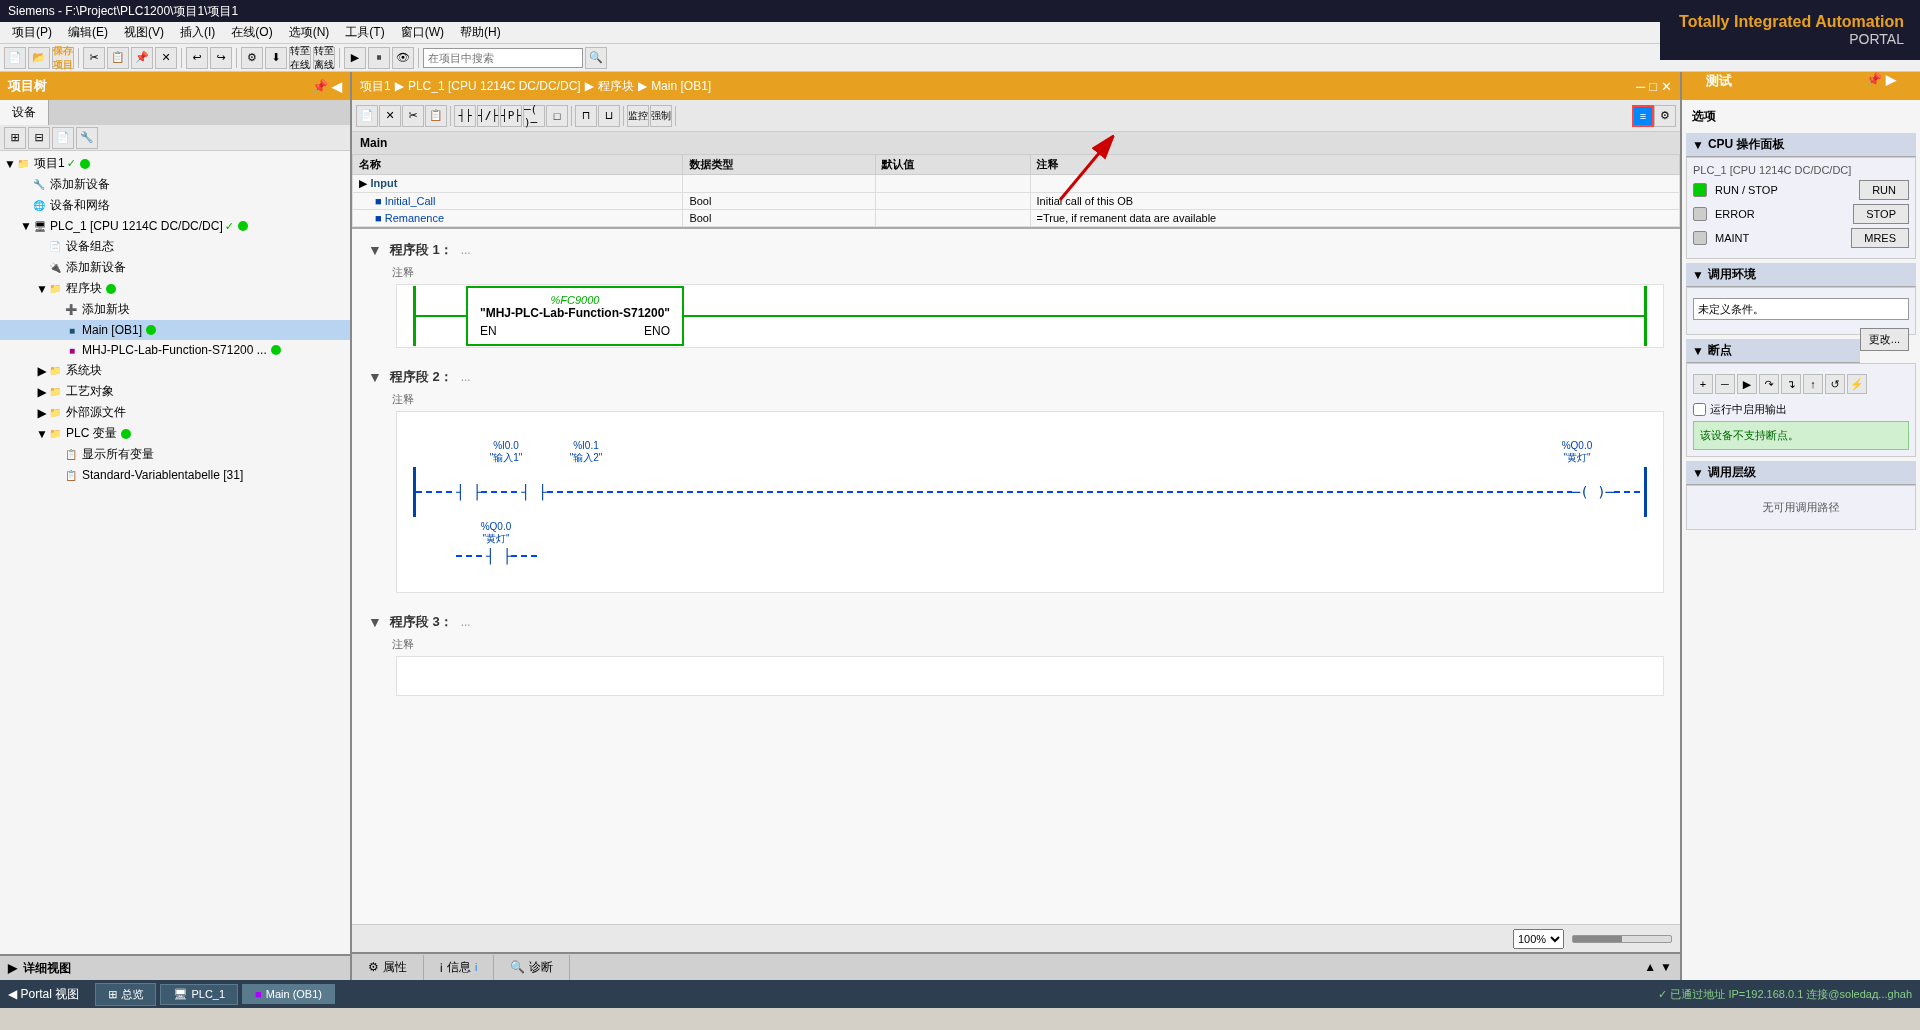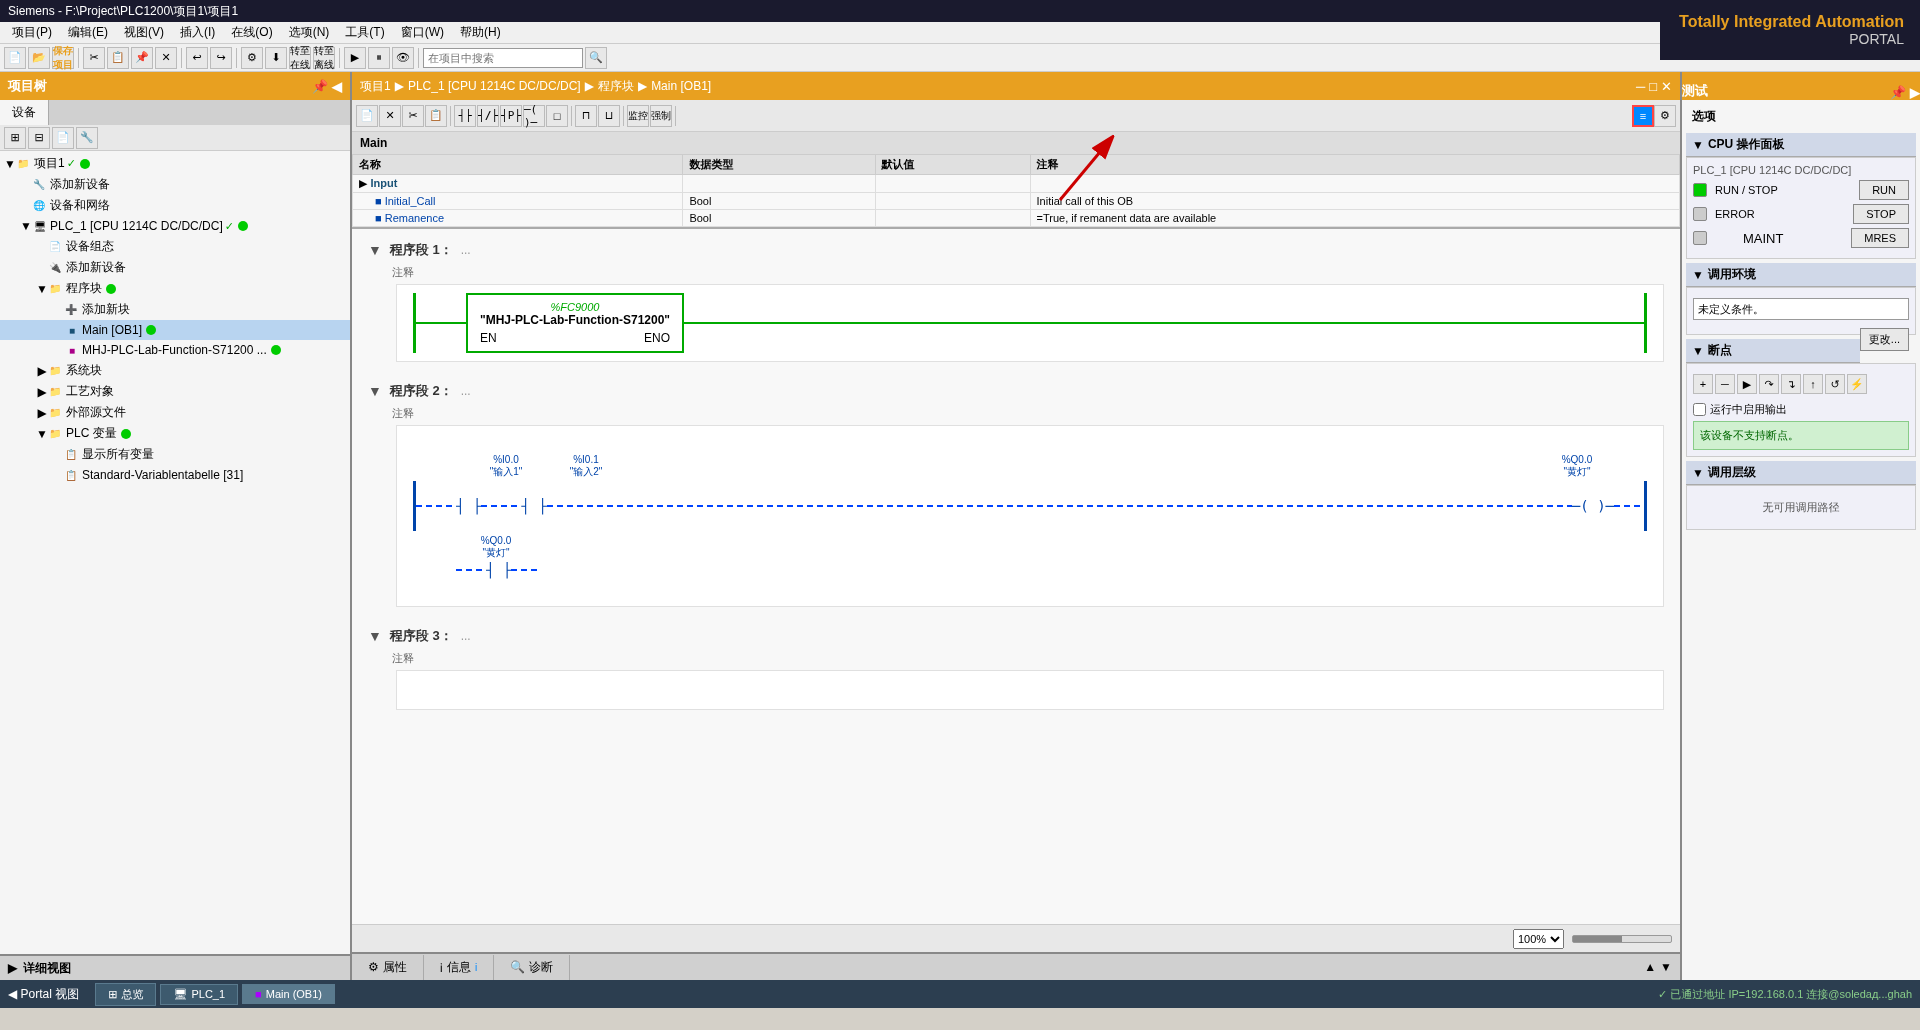--- a/index.html
+++ b/index.html
@@ -57,21 +57,21 @@
     .seg-comment { color: #666; font-size: 11px; padding: 2px 0 4px 24px; }
     .lad-rung { background: #fff; border: 1px solid #e0e0e0; padding: 12px 16px; margin-left: 24px; position: relative; }
 
     
     .fc-block { display: inline-block; border: 2px solid #00aa00; background: #fff; padding: 6px 12px; min-width: 160px; }
     .fc-title { font-size: 11px; color: #00aa00; text-align: center; font-style: italic; }
     .fc-name { font-size: 12px; color: #000; text-align: center; font-weight: bold; }
 
     
     #right-panel { width: 240px; background: #f5f5f5; border-left: 2px solid #888; display: flex; flex-direction: column; }
-    #right-header { background: #e8a020; color: #fff; height: 28px; display: flex; align-items: flex-end; padding: 0 0; font-weight: bold; font-size: 13px; justify-content: space-between; }
+    #right-header { background: #e8a020; color: #fff; height: 28px; display: flex; align-items: flex-start; padding: 0 24px; font-weight: bold; font-size: 13px; justify-content: space-between; }
     #right-content { flex: 1; overflow-y: auto; padding: 4px; }
     .section-header { display: flex; align-items: center; background: #d0d8e8; padding: 3px 6px; font-weight: bold; font-size: 12px; cursor: pointer; border-bottom: 1px solid #aaa; margin-top: 4px; }
     .section-header .arrow { margin-right: 4px; }
     .section-body { padding: 6px; background: #f0f0f8; border: 1px solid #ccc; margin-bottom: 4px; }
     .cpu-panel-label { font-size: 11px; color: #555; margin-bottom: 4px; }
     .status-row { display: flex; align-items: center; margin: 4px 0; gap: 8px; }
     .status-dot { width: 14px; height: 14px; border-radius: 2px; border: 1px solid #888; }
     .status-dot.green-bg { background: #00cc00; }
     .status-dot.gray-bg { background: #ccc; }
     .run-btn { background: #e8e8e8; border: 1px solid #888; padding: 3px 12px; font-size: 11px; cursor: pointer; }
@@ -380,21 +380,21 @@
 
     <div id="lad-area" style="flex:1;overflow-y:auto;background:#f8f8f8;padding:8px 16px;">
 
       <div class="segment">
         <div class="seg-header">
           <span class="seg-collapse">▼</span>
           <span class="seg-number">程序段 1：</span>
           <span class="seg-dots">...</span>
         </div>
         <div class="seg-comment">注释</div>
-        <div class="lad-rung" style="background:#fff;border:1px solid #e0e0e0;padding:8px 16px;margin-left:28px;position:relative;">
+        <div class="lad-rung" style="background:#fff;border:1px solid #e0e0e0;padding:1px 16px;margin-left:28px;position:relative;">
 
           <div style="display:flex;align-items:center;">
 
             <div style="width:3px;height:60px;background:#00aa00;margin-right:0;"></div>
 
             <div style="height:2px;width:50px;background:#00aa00;"></div>
 
             <div class="fc-block">
               <div class="fc-title">%FC9000</div>
               <div class="fc-name">"MHJ-PLC-Lab-Function-S71200"</div>
@@ -556,21 +556,21 @@
         </div>
 
         <div class="status-row">
           <div class="status-dot gray-bg"></div>
           <span style="font-size:11px;flex:1;">ERROR</span>
           <button class="run-btn">STOP</button>
         </div>
 
         <div class="status-row">
           <div class="status-dot gray-bg"></div>
-          <span style="font-size:13px;flex:1;margin-left:28px;">MAINT</span>
+          <span style="font-size:11px;flex:1;">MAINT</span>
           <button class="run-btn">MRES</button>
         </div>
       </div>
 
       <div class="section-header">
         <span class="arrow">▼</span>
         <span>调用环境</span>
       </div>
       <div class="section-body">
         <input class="condition-field" type="text" value="未定义条件。" style="">

